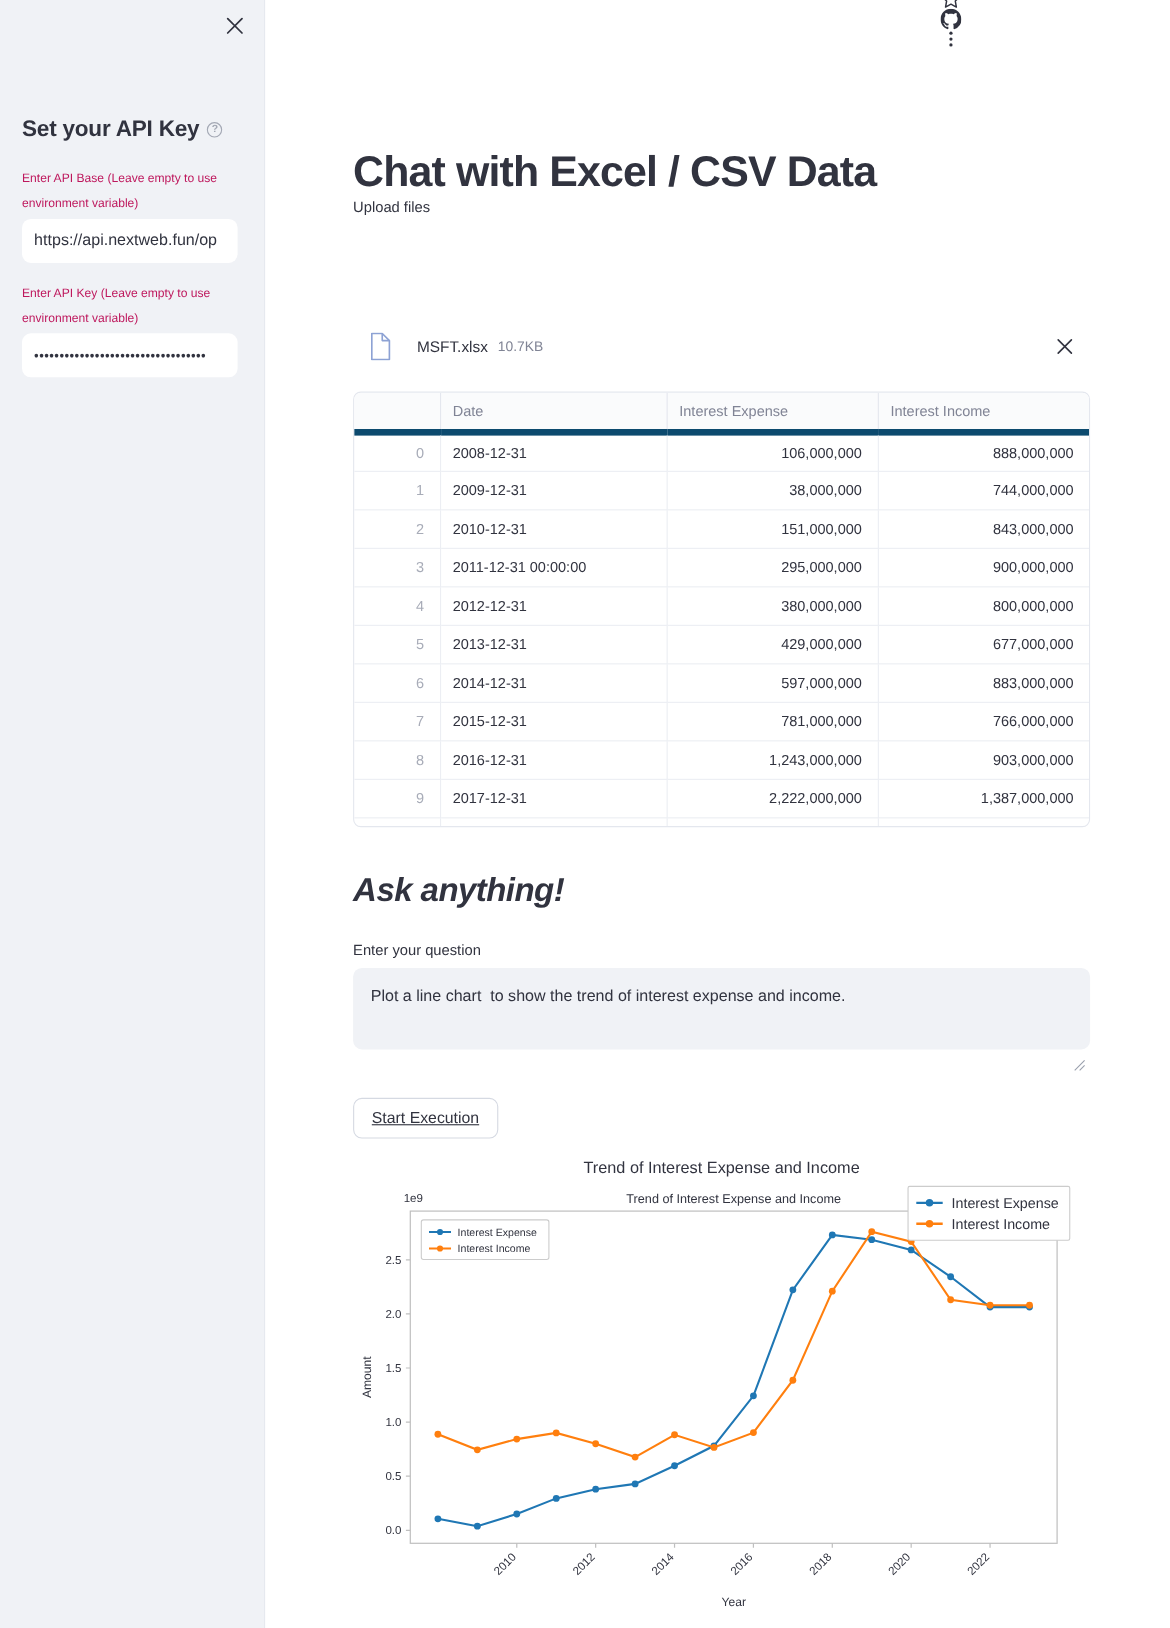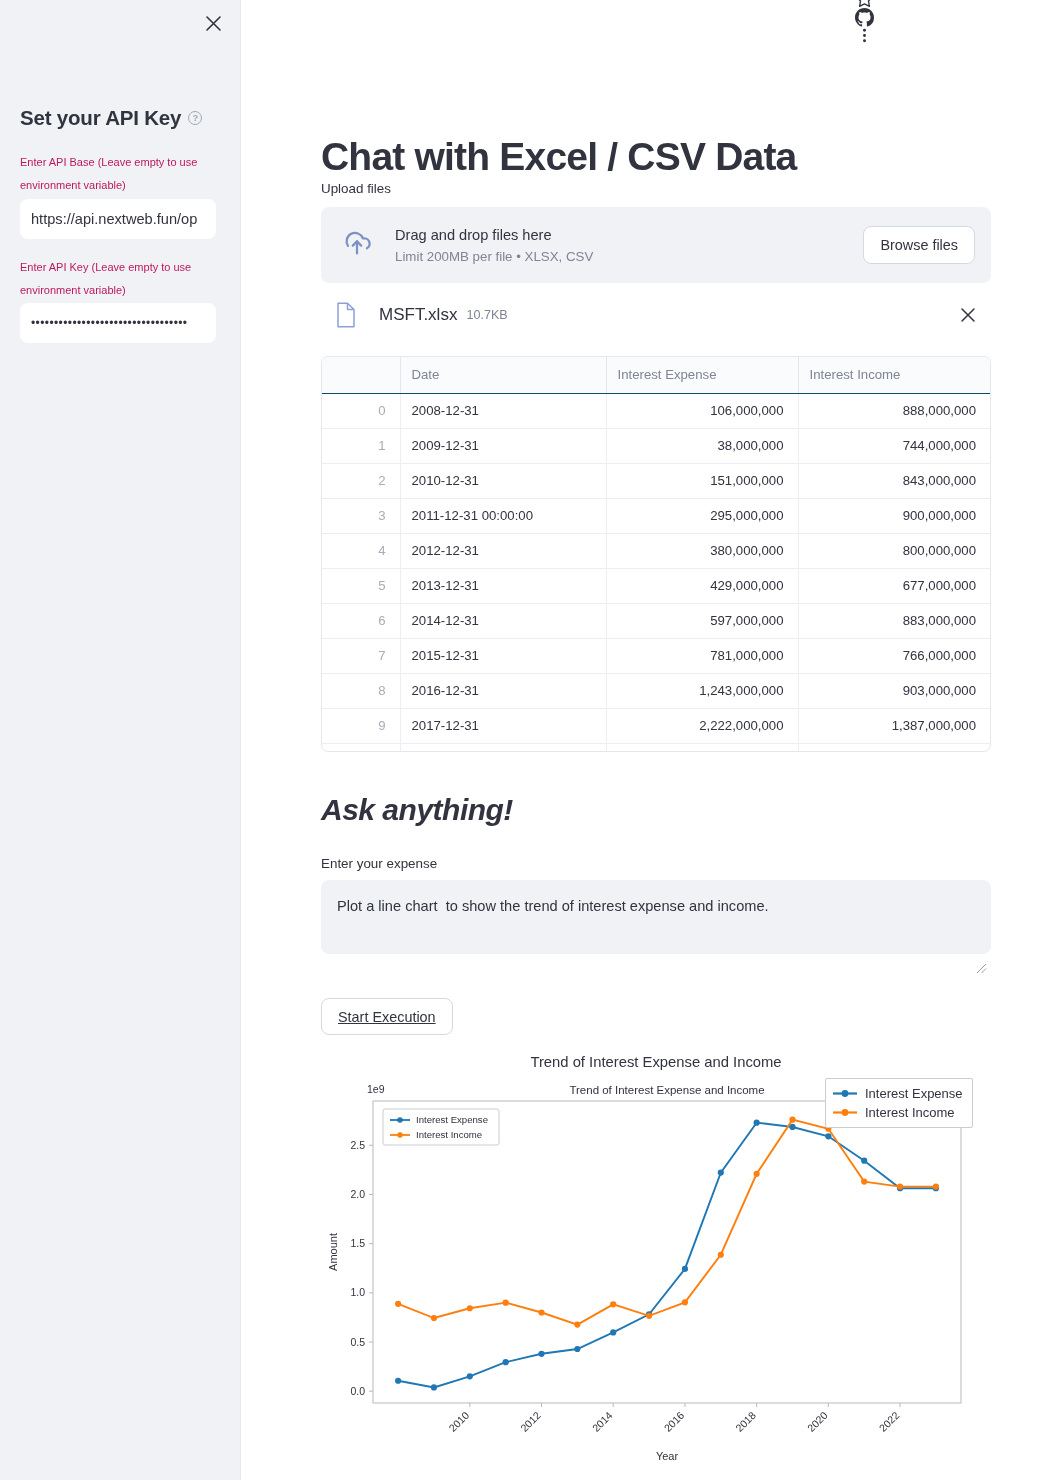--- a/index.html
+++ b/index.html
@@ -81,34 +81,34 @@
   #browse-btn {
     height:38px; padding:0 16px; border:1px solid #d5d9e2; border-radius:8px;
     background:#ffffff; font-family:"Liberation Sans",sans-serif;
     font-size:14.4px; color:#31333f; cursor:pointer; white-space:nowrap;
   }
   #file-row {
     position:absolute; left:80px; top:294px; width:670px; height:42px;
     display:flex; align-items:center;
   }
   #file-icon { width:22px; height:26px; margin-left:14px; margin-right:22px; flex:none; }
-  .file-name { font-size:17px; color:#31333f; font-weight:400; }
+  .file-name { font-size:14px; color:#31333f; font-weight:400; }
   .file-size { font-size:12.6px; color:#808495; margin-left:9px; }
   #file-remove { margin-left:auto; width:22px; height:22px; cursor:pointer;
     display:flex; align-items:center; justify-content:center; margin-right:12px; }
   
   #table-wrap {
     position:absolute; left:80px; top:356px; width:670px; height:396px;
     border:1px solid #e4e7ee; border-radius:7px; overflow:hidden;
     background:#ffffff;
   }
   table { border-collapse:collapse; width:100%; table-layout:fixed; font-size:13.2px; }
   thead th {
     height:36px; background:#fafbfc; color:#808495; font-weight:400;
-    text-align:left; padding:0 11px; border-bottom:1px solid #0c4a6e;
+    text-align:left; padding:0 11px; border-bottom:6px solid #0c4a6e;
     border-right:1px solid #e4e7ee; vertical-align:middle;
   }
   thead th:last-child { border-right:none; }
   tbody td {
     height:35px; padding:0 11px; border-bottom:1px solid #eceef3;
     border-right:1px solid #eceef3; color:#31333f; vertical-align:middle;
     white-space:nowrap; overflow:hidden;
   }
   tbody td:last-child { border-right:none; }
   tbody tr:last-child td { border-bottom:none; }
@@ -197,32 +197,20 @@
     </svg>
   </div>
 </div>
 
 <div id="main">
 
   <div class="page-title">Chat with Excel / CSV Data</div>
 
   <div class="small-label" id="upload-label">Upload files</div>
 
-  <div id="dropzone">
-    <svg id="cloud-icon" viewBox="0 0 24 24" fill="none" stroke="#7d91c4" stroke-width="1.5" stroke-linecap="round" stroke-linejoin="round">
-      <path d="M18.6 14.2A3.6 3.6 0 0 0 17 7.5h-1.1A5.6 5.6 0 1 0 6 12.6"></path>
-      <polyline points="9.2 12.4 12 9.6 14.8 12.4"></polyline>
-      <line x1="12" y1="9.6" x2="12" y2="17.6"></line>
-    </svg>
-    <div class="dz-text">
-      <div class="dz-main">Drag and drop files here</div>
-      <div class="dz-sub">Limit 200MB per file • XLSX, CSV</div>
-    </div>
-    <button id="browse-btn">Browse files</button>
-  </div>
 
   <div id="file-row">
     <svg id="file-icon" viewBox="0 0 22 26" fill="none" stroke="#8da2d4" stroke-width="1.5" stroke-linejoin="round">
       <path d="M3 1.2h9.5L19 7.6V24.8H3z"></path>
       <polyline points="12.5 1.2 12.5 7.6 19 7.6"></polyline>
     </svg>
     <span class="file-name">MSFT.xlsx</span>
     <span class="file-size">10.7KB</span>
     <div id="file-remove">
       <svg width="16" height="16" viewBox="0 0 16 16">
@@ -306,21 +294,21 @@
             <td class="col-idx"></td>
             <td class="col-date"></td>
             <td class="col-num"></td>
             <td class="col-num"></td>
           </tr>
         </tbody>
     </table>
   </div>
 
   <div class="section-title">Ask anything!</div>
-  <div class="small-label" id="q-label">Enter your expense</div>
+  <div class="small-label" id="q-label">Enter your question</div>
   <textarea id="q-box" placeholder="" style="">Plot a line chart  to show the trend of interest expense and income.</textarea>
   <svg id="resize-grip" viewBox="0 0 11 11">
     <path d="M10 1 L1 10 M10 5.5 L5.5 10" stroke="#9aa0ad" stroke-width="1" fill="none"></path>
   </svg>
   <button id="exec-btn">Start Execution</button>
 
   <div id="chart-area">
     <div id="chart-outer-title">Trend of Interest Expense and Income</div>
     <svg id="chart-svg" width="670" height="400" viewBox="0 0 670 400">
         <rect x="52" y="28" width="588" height="302" fill="#fff" stroke="#bfbfbf" stroke-width="1.1"></rect>

